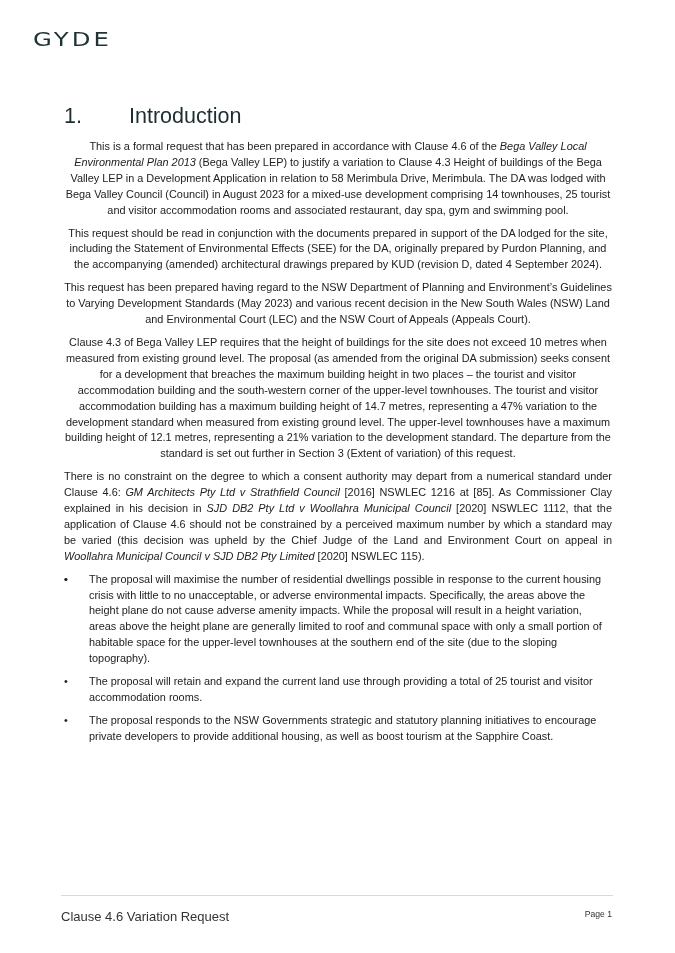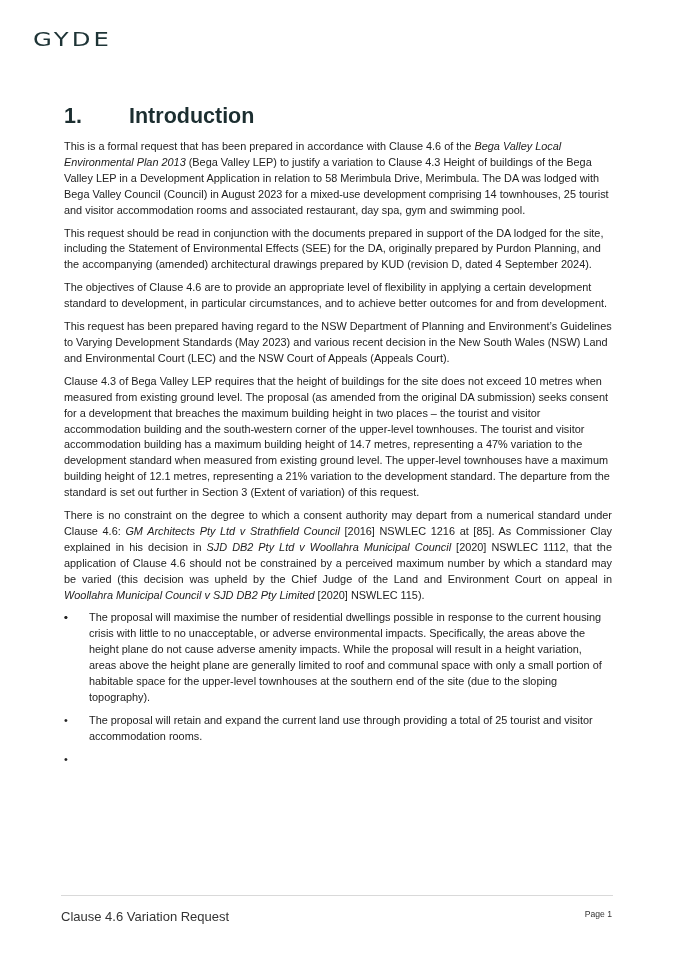--- a/index.html
+++ b/index.html
@@ -26,40 +26,41 @@
       font-weight: normal;
       transform: scaleX(1.28);
       transform-origin: left center;
       line-height: 22px;
     }
     .heading {
       position: absolute;
       left: 64px;
       top: 102px;
       font-size: 21.5px;
-      font-weight: bold;
+      font-weight: normal;
       color: #1c2e30;
       line-height: 28px;
       white-space: nowrap;
     }
     .heading .num {
       display: inline-block;
       width: 65px;
     }
     .content {
       position: absolute;
       left: 64px;
       top: 139px;
       width: 548px;
       font-size: 10.9px;
       line-height: 15.9px;
       color: #222;
     }
     .content p {
       margin: 0 0 7px 0;
+      text-align: center;
     }
     .content p.justify {
       text-align: justify;
     }
     .content ul {
       list-style: none;
       margin: 0;
       padding: 0;
     }
     .content li {
@@ -103,29 +104,28 @@
 
 <div class="heading">
   <span class="num">1.</span><span>Introduction</span>
 </div>
 
 <div class="content">
   <p>
     <span>This is a formal request that has been prepared in accordance with Clause 4.6 of the </span><i>Bega Valley Local Environmental Plan 2013</i><span> (Bega Valley LEP) to justify a variation to Clause 4.3 Height of buildings of the Bega Valley LEP in a Development Application in relation to 58 Merimbula Drive, Merimbula. The DA was lodged with Bega Valley Council (Council) in August 2023 for a mixed-use development comprising 14 townhouses, 25 tourist and visitor accommodation rooms and associated restaurant, day spa, gym and swimming pool.</span>
   </p>
   <p>This request should be read in conjunction with the documents prepared in support of the DA lodged for the site, including the Statement of Environmental Effects (SEE) for the DA, originally prepared by Purdon Planning, and the accompanying (amended) architectural drawings prepared by KUD (revision D, dated 4 September 2024).</p>
-  <p>The objectives of Clause 4.6 are to provide an appropriate level of flexibility in applying a certain development standard to development, in particular circumstances, and to achieve better outcomes for and from development.</p>
   <p>This request has been prepared having regard to the NSW Department of Planning and Environment’s Guidelines to Varying Development Standards (May 2023) and various recent decision in the New South Wales (NSW) Land and Environmental Court (LEC) and the NSW Court of Appeals (Appeals Court).</p>
   <p>Clause 4.3 of Bega Valley LEP requires that the height of buildings for the site does not exceed 10 metres when measured from existing ground level. The proposal (as amended from the original DA submission) seeks consent for a development that breaches the maximum building height in two places – the tourist and visitor accommodation building and the south-western corner of the upper-level townhouses. The tourist and visitor accommodation building has a maximum building height of 14.7 metres, representing a 47% variation to the development standard when measured from existing ground level.  The upper-level townhouses have a maximum building height of 12.1 metres, representing a 21% variation to the development standard. The departure from the standard is set out further in Section 3 (Extent of variation) of this request.</p>
   <p class="justify">
     <span>There is no constraint on the degree to which a consent authority may depart from a numerical standard under Clause 4.6: </span><i>GM Architects Pty Ltd v Strathfield Council</i><span> [2016] NSWLEC 1216 at [85]. As Commissioner Clay explained in his decision in </span><i>SJD DB2 Pty Ltd v Woollahra Municipal Council</i><span> [2020] NSWLEC 1112, that the application of Clause 4.6 should not be constrained by a perceived maximum number by which a standard may be varied (this decision was upheld by the Chief Judge of the Land and Environment Court on appeal in </span><i>Woollahra Municipal Council v SJD DB2 Pty Limited</i><span> [2020] NSWLEC 115).</span>
   </p>
   <ul>
     <li><span class="bullet">•</span></li>
     <li><span class="bullet">•</span><span>The proposal will maximise the number of residential dwellings possible in response to the current housing crisis with little to no unacceptable, or adverse environmental impacts.  Specifically, the areas above the height plane do not cause adverse amenity impacts.  While the proposal will result in a height variation, areas above the height plane are generally limited to roof and communal space with only a small portion of habitable space for the upper-level townhouses at the southern end of the site (due to the sloping topography).</span></li>
     <li><span class="bullet">•</span><span>The proposal will retain and expand the current land use through providing a total of 25 tourist and visitor accommodation rooms.</span></li>
-    <li><span class="bullet">•</span></li>
+    <li><span class="bullet">•</span><span>The proposal responds to the NSW Governments strategic and statutory planning initiatives to encourage private developers to provide additional housing, as well as boost tourism at the Sapphire Coast.</span></li>
   </ul>
 </div>
 
 <div class="footer-rule"></div>
 <div class="footer-left">Clause 4.6 Variation Request</div>
 <div class="footer-right">Page 1</div>
 
 </body></html>

